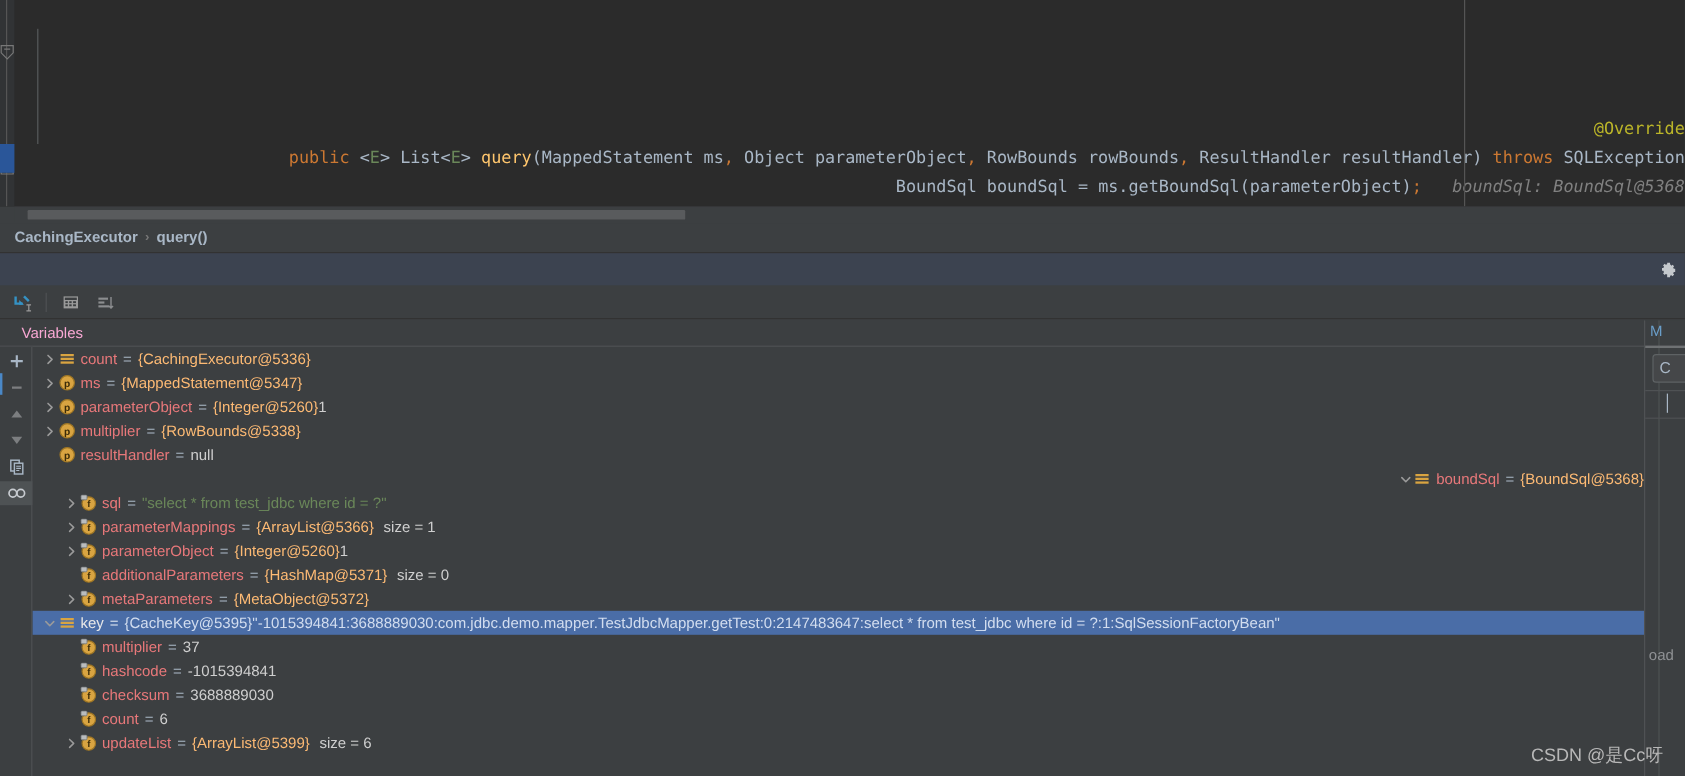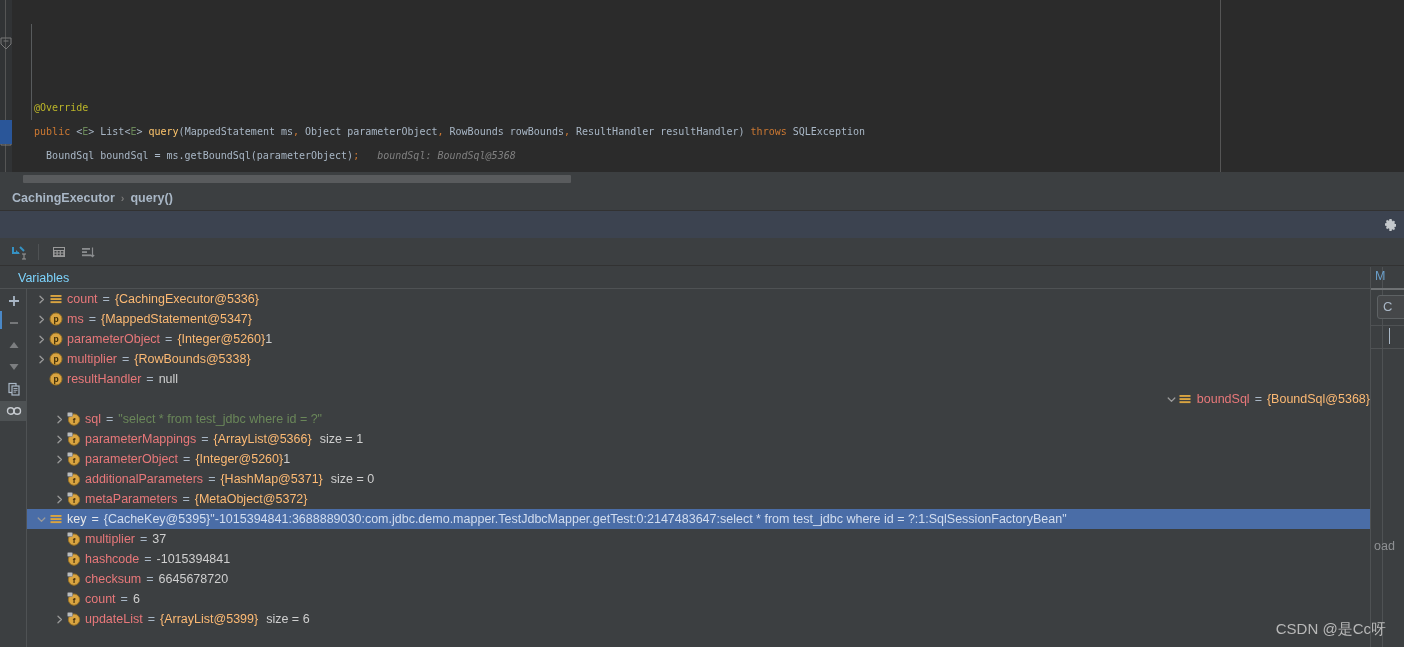--- a/index.html
+++ b/index.html
@@ -24,24 +24,25 @@
     background: #555;
   }
   .fold-marker {
     position: absolute; left: 0px; width: 12px; height: 12px;
   }
   .fold-marker svg { display: block; }
 
   .code-area {
     position: absolute; left: 12px; top: 0; right: 0; height: 172px;
     font-family: "DejaVu Sans Mono", monospace;
-    font-size: 10px;
+    font-size: 14px;
     line-height: 24px;
     white-space: pre;
     color: #a9b7c6;
+    text-align: right;
   }
   .code-line {
     position: relative; height: 24px; padding-left: 10px;
     white-space: pre;
   }
   .code-line.highlight-left {
     position: absolute; left: 0; width: 12px; height: 24px; background: #2a5699;
   }
   .indent-guide {
     position: absolute; left: 19px; top: 24px; width: 1px; height: 96px;
@@ -100,21 +101,21 @@
   }
   .tb-btn { width: 24px; height: 22px; display: flex; align-items: center; justify-content: center; }
   .tb-sep { width: 1px; height: 16px; background: #4f5254; margin: 0 4px; }
 
   
   .vars-header {
     position: absolute; left: 0; top: 29px; width: 1370px; height: 22px;
     border-bottom: 1px solid #4f5254;
     display: flex; align-items: center; padding-left: 18px;
   }
-  .vars-header-label { color: #7dd3fc; font-size: 12.5px; }
+  .vars-header-label { color: #f9a8d4; font-size: 12.5px; }
 
   
   .vars-side {
     position: absolute; left: 0; top: 51px; width: 27px; height: 358px;
     background: #3c3f41; border-right: 1px solid #4f5254;
   }
   .side-btn {
     width: 27px; height: 20px; display: flex; align-items: center; justify-content: center;
     margin-top: 2px;
   }
@@ -548,21 +549,21 @@
         <span class="twisty"></span>
         <span class="vicon">
           <svg width="14" height="14" viewBox="0 0 14 14">
             <circle cx="7" cy="7.6" r="5.6" fill="#d9a441" stroke="#9d7524" stroke-width="1"></circle>
             <text x="7" y="10.8" font-family="Liberation Sans, sans-serif" font-size="8" font-weight="bold" fill="#3c2c08" text-anchor="middle">f</text>
             <rect x="0.5" y="0.5" width="5" height="4" rx="1" fill="#b9bcbe" stroke="#7b7e80" stroke-width="0.8"></rect>
           </svg>
         </span>
         <span class="vname">checksum</span>
         <span class="veq">=</span>
-        <span class="vnum">6645678720</span>
+        <span class="vnum">3688889030</span>
       </div>
       <div class="tree-row" style="padding-left: 26px;">
         <span class="twisty"></span>
         <span class="vicon">
           <svg width="14" height="14" viewBox="0 0 14 14">
             <circle cx="7" cy="7.6" r="5.6" fill="#d9a441" stroke="#9d7524" stroke-width="1"></circle>
             <text x="7" y="10.8" font-family="Liberation Sans, sans-serif" font-size="8" font-weight="bold" fill="#3c2c08" text-anchor="middle">f</text>
             <rect x="0.5" y="0.5" width="5" height="4" rx="1" fill="#b9bcbe" stroke="#7b7e80" stroke-width="0.8"></rect>
           </svg>
         </span>

